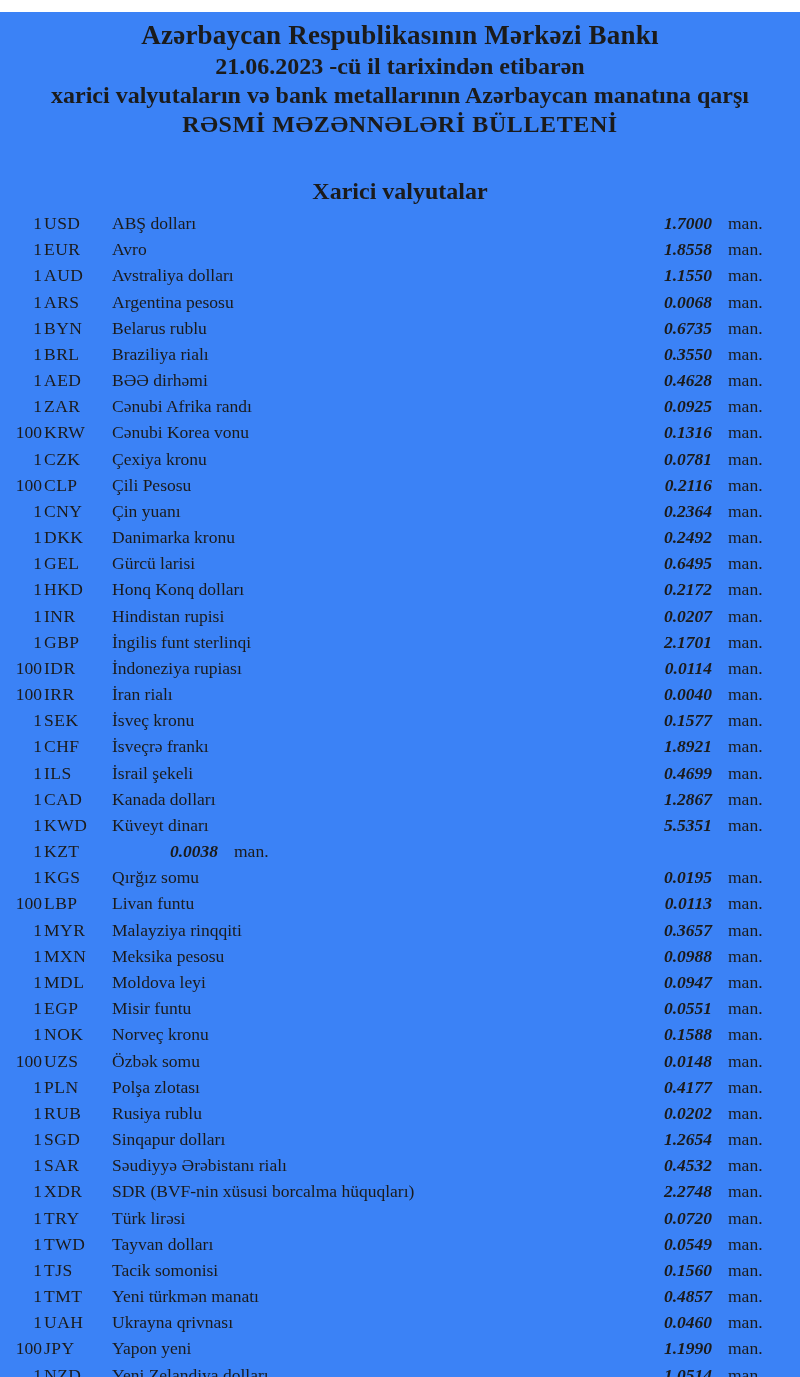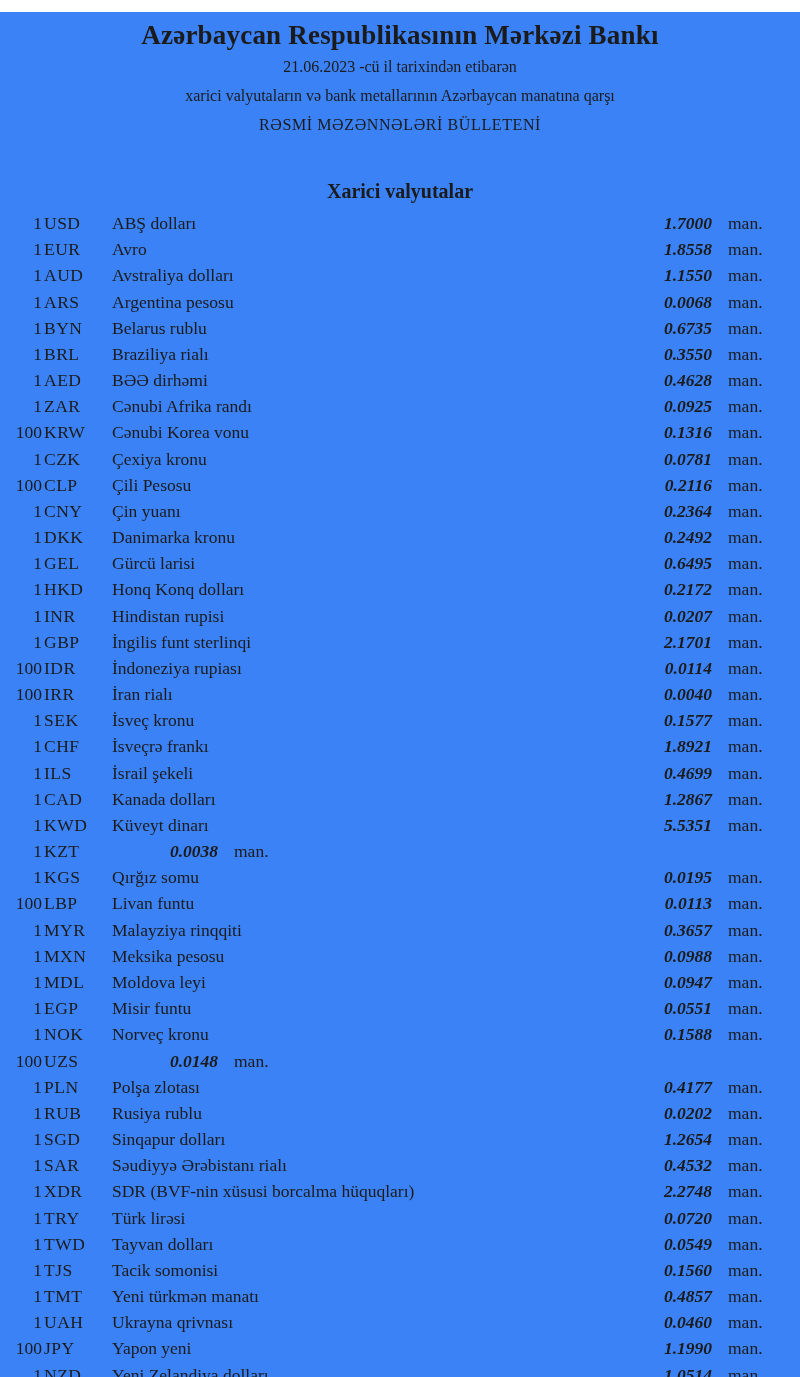--- a/index.html
+++ b/index.html
@@ -21,31 +21,31 @@
     text-align: center;
     padding-top: 6px;
   }
   .bank-title {
     font-size: 27px;
     font-weight: 700;
     line-height: 34px;
     letter-spacing: 0.2px;
   }
   .hline {
-    font-size: 16px;
-    font-weight: 400;
+    font-size: 24px;
+    font-weight: 700;
     line-height: 29px;
   }
   .bulletin-title {
     letter-spacing: 0.6px;
   }
   .section-title {
     margin-top: 39px;
     text-align: center;
-    font-size: 20px;
+    font-size: 24px;
     font-weight: 700;
     line-height: 26px;
   }
   .rates-table {
     margin-top: 6px;
   }
   .rate-row {
     display: flex;
     align-items: center;
     height: 26.18px;
@@ -316,20 +316,21 @@
       <div class="rate-row">
         <span class="cell-qty">1</span>
         <span class="cell-code">NOK</span>
         <span class="cell-name">Norveç kronu</span>
         <span class="cell-rate">0.1588</span>
         <span class="cell-unit">man.</span>
       </div>
       <div class="rate-row">
         <span class="cell-qty">100</span>
         <span class="cell-code">UZS</span>
+        <span class="cell-name">Özbək somu</span>
         <span class="cell-rate">0.0148</span>
         <span class="cell-unit">man.</span>
       </div>
       <div class="rate-row">
         <span class="cell-qty">1</span>
         <span class="cell-code">PLN</span>
         <span class="cell-name">Polşa zlotası</span>
         <span class="cell-rate">0.4177</span>
         <span class="cell-unit">man.</span>
       </div>

